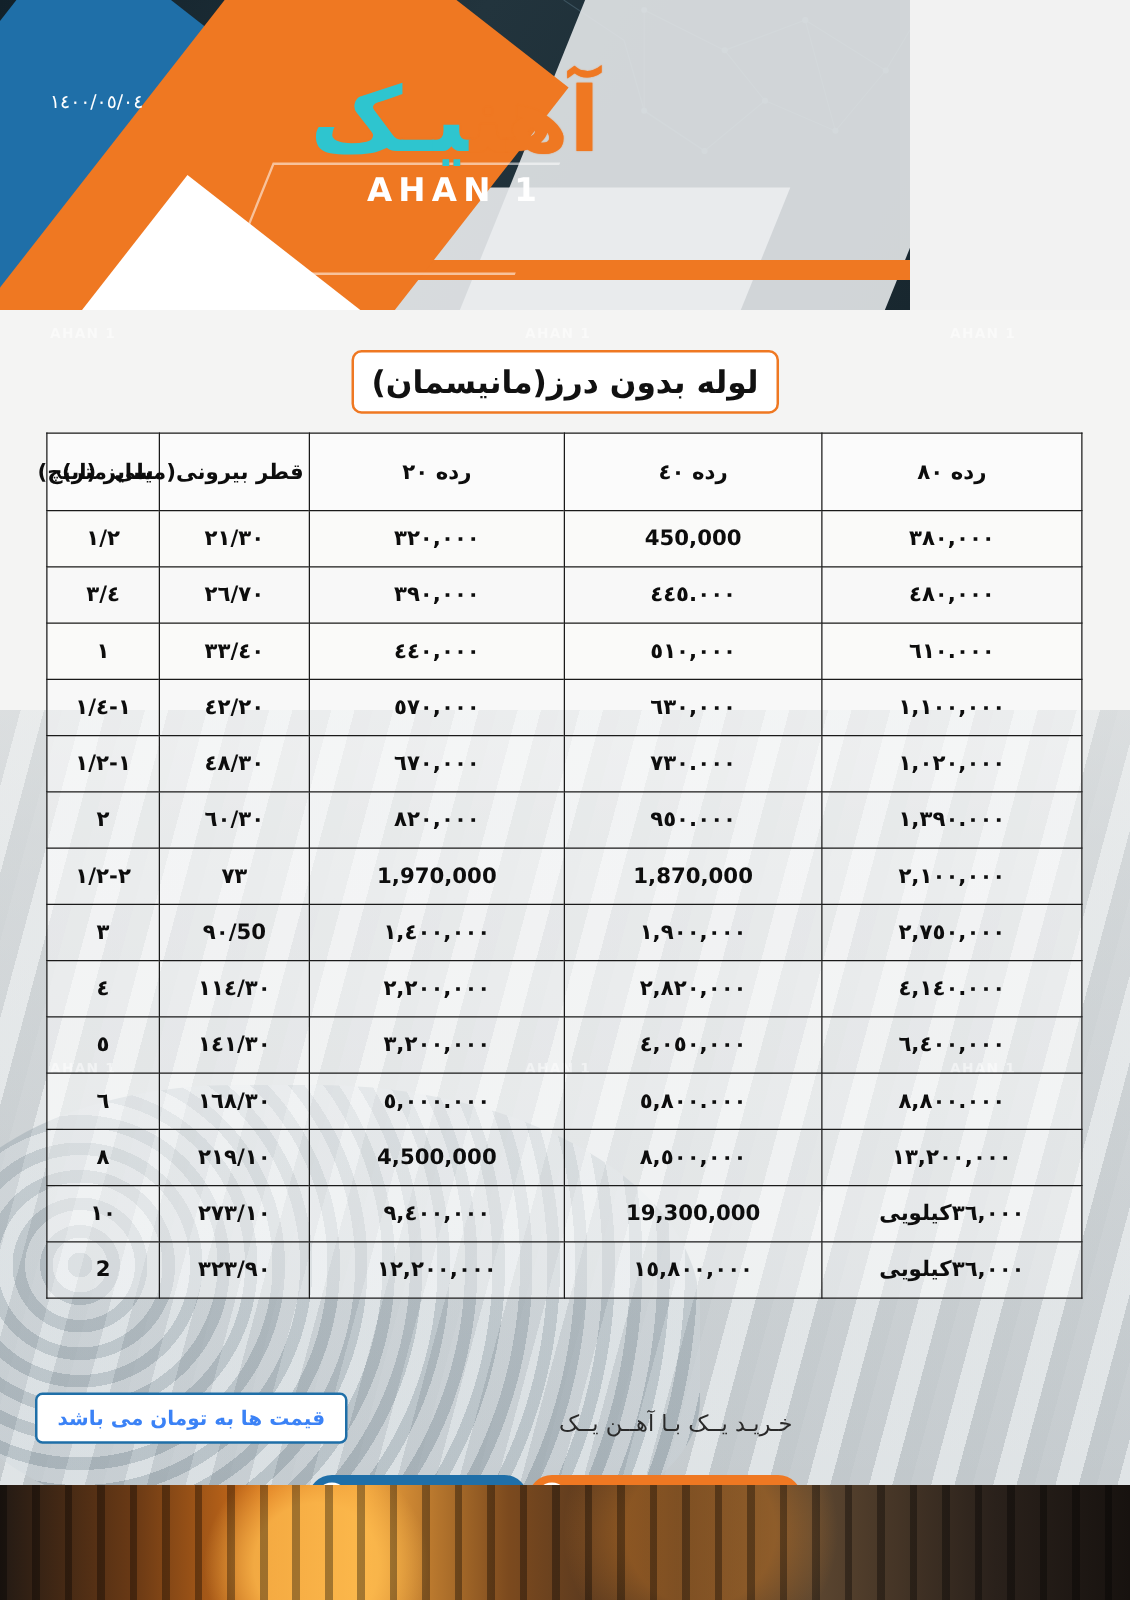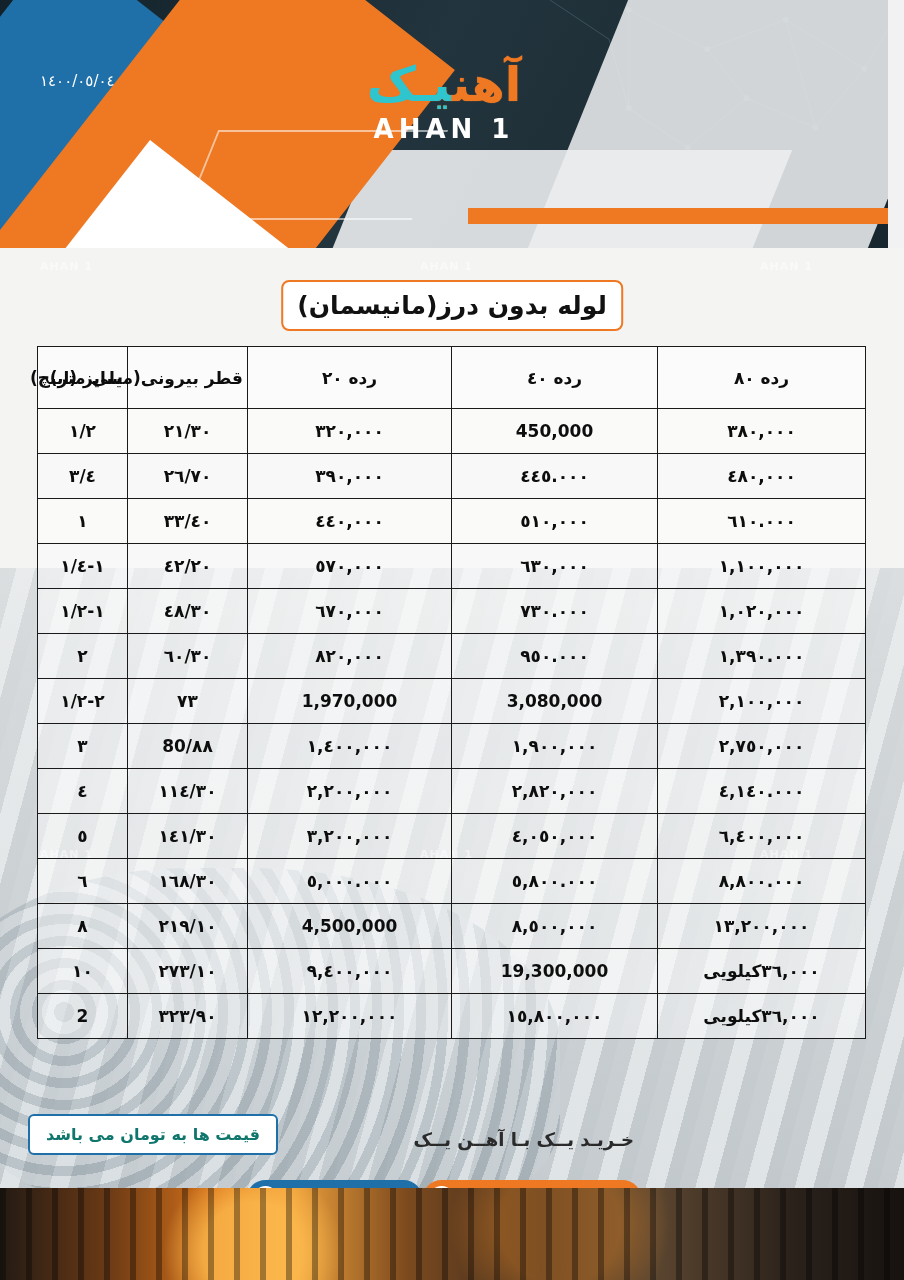--- a/index.html
+++ b/index.html
@@ -12,21 +12,21 @@
   .page {
     position: relative;
     width: 904px; height: 1280px;
     background: #f2f2f2;
     overflow: hidden;
   }
 
   
   .header {
     position: absolute; top: 0; left: 0;
-    width: 888px; height: 248px;
+    width: 728px; height: 248px;
     background: #0c4a6e;
     overflow: hidden;
   }
   .hdr-dark {
     position: absolute; inset: 0;
     background: linear-gradient(120deg,#12212a 0%, #22343d 45%, #18272f 100%);
   }
   .hdr-net {
     position: absolute; inset: 0;
     opacity: .45;
@@ -104,21 +104,21 @@
     font-family: "DejaVu Sans", sans-serif;
   }
   .logo-wrap {
     position: absolute;
     top: 60px; left: 50%;
     transform: translateX(-50%);
     text-align: center;
     width: 360px;
   }
   .logo-fa {
-    font-size: 48px;
+    font-size: 72px;
     font-weight: bold;
     color: #ef7822;
     line-height: 1;
     letter-spacing: -2px;
     text-shadow: 0 0 1px #ef7822;
   }
   .logo-fa .teal { color: #2ec5cf; }
   .logo-en {
     margin-top: 6px;
     font-size: 26px;
@@ -223,27 +223,27 @@
   
   .note-box {
     position: absolute;
     bottom: 125px; left: 28px;
     padding: 9px 16px;
     border: 2px solid #1f6fa8;
     border-radius: 6px;
     background: #ffffff;
     font-size: 16px;
     font-weight: bold;
-    color: #0f766e;
+    color: #3b82f6;
   }
   .buy-line {
     position: absolute;
     bottom: 130px; right: 270px;
     font-size: 18px;
-    font-weight: bold;
+    font-weight: normal;
     color: #2a2a2a;
     letter-spacing: 4px;
   }
   .contact {
     position: absolute;
     bottom: 62px; left: 50%;
     transform: translateX(-50%);
     display: flex;
     align-items: center;
     gap: 0;
@@ -407,30 +407,30 @@
         </tr>
         <tr>
           <td>١,٣٩٠.٠٠٠</td>
           <td>٩٥٠.٠٠٠</td>
           <td>٨٢٠,٠٠٠</td>
           <td>٦٠/٣٠</td>
           <td>٢</td>
         </tr>
         <tr>
           <td>٢,١٠٠,٠٠٠</td>
-          <td>3,080,000</td>
+          <td>1,870,000</td>
           <td>1,970,000</td>
           <td>٧٣</td>
           <td>٢-١/٢</td>
         </tr>
         <tr>
           <td>٢,٧٥٠,٠٠٠</td>
           <td>١,٩٠٠,٠٠٠</td>
           <td>١,٤٠٠,٠٠٠</td>
-          <td>٨٨/80</td>
+          <td>50/٩٠</td>
           <td>٣</td>
         </tr>
         <tr>
           <td>٤,١٤٠.٠٠٠</td>
           <td>٢,٨٢٠,٠٠٠</td>
           <td>٢,٢٠٠,٠٠٠</td>
           <td>١١٤/٣٠</td>
           <td>٤</td>
         </tr>
         <tr>

